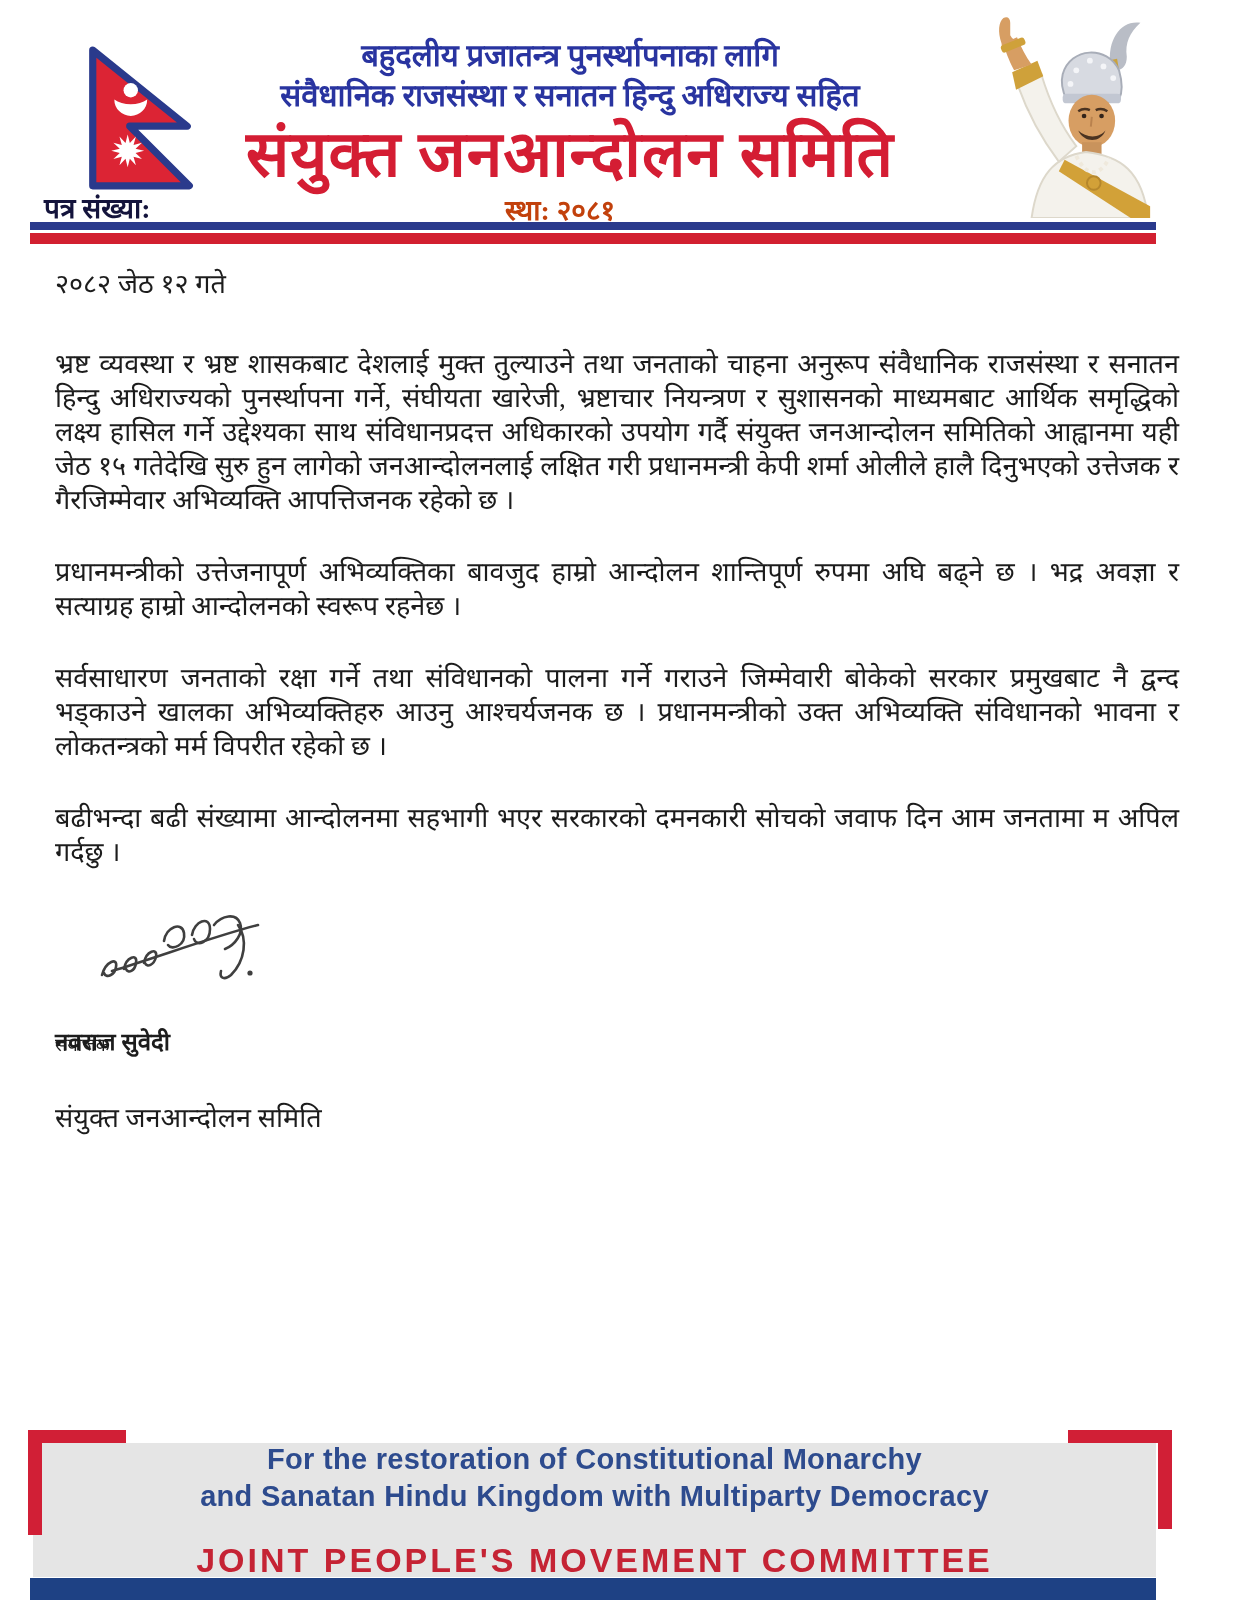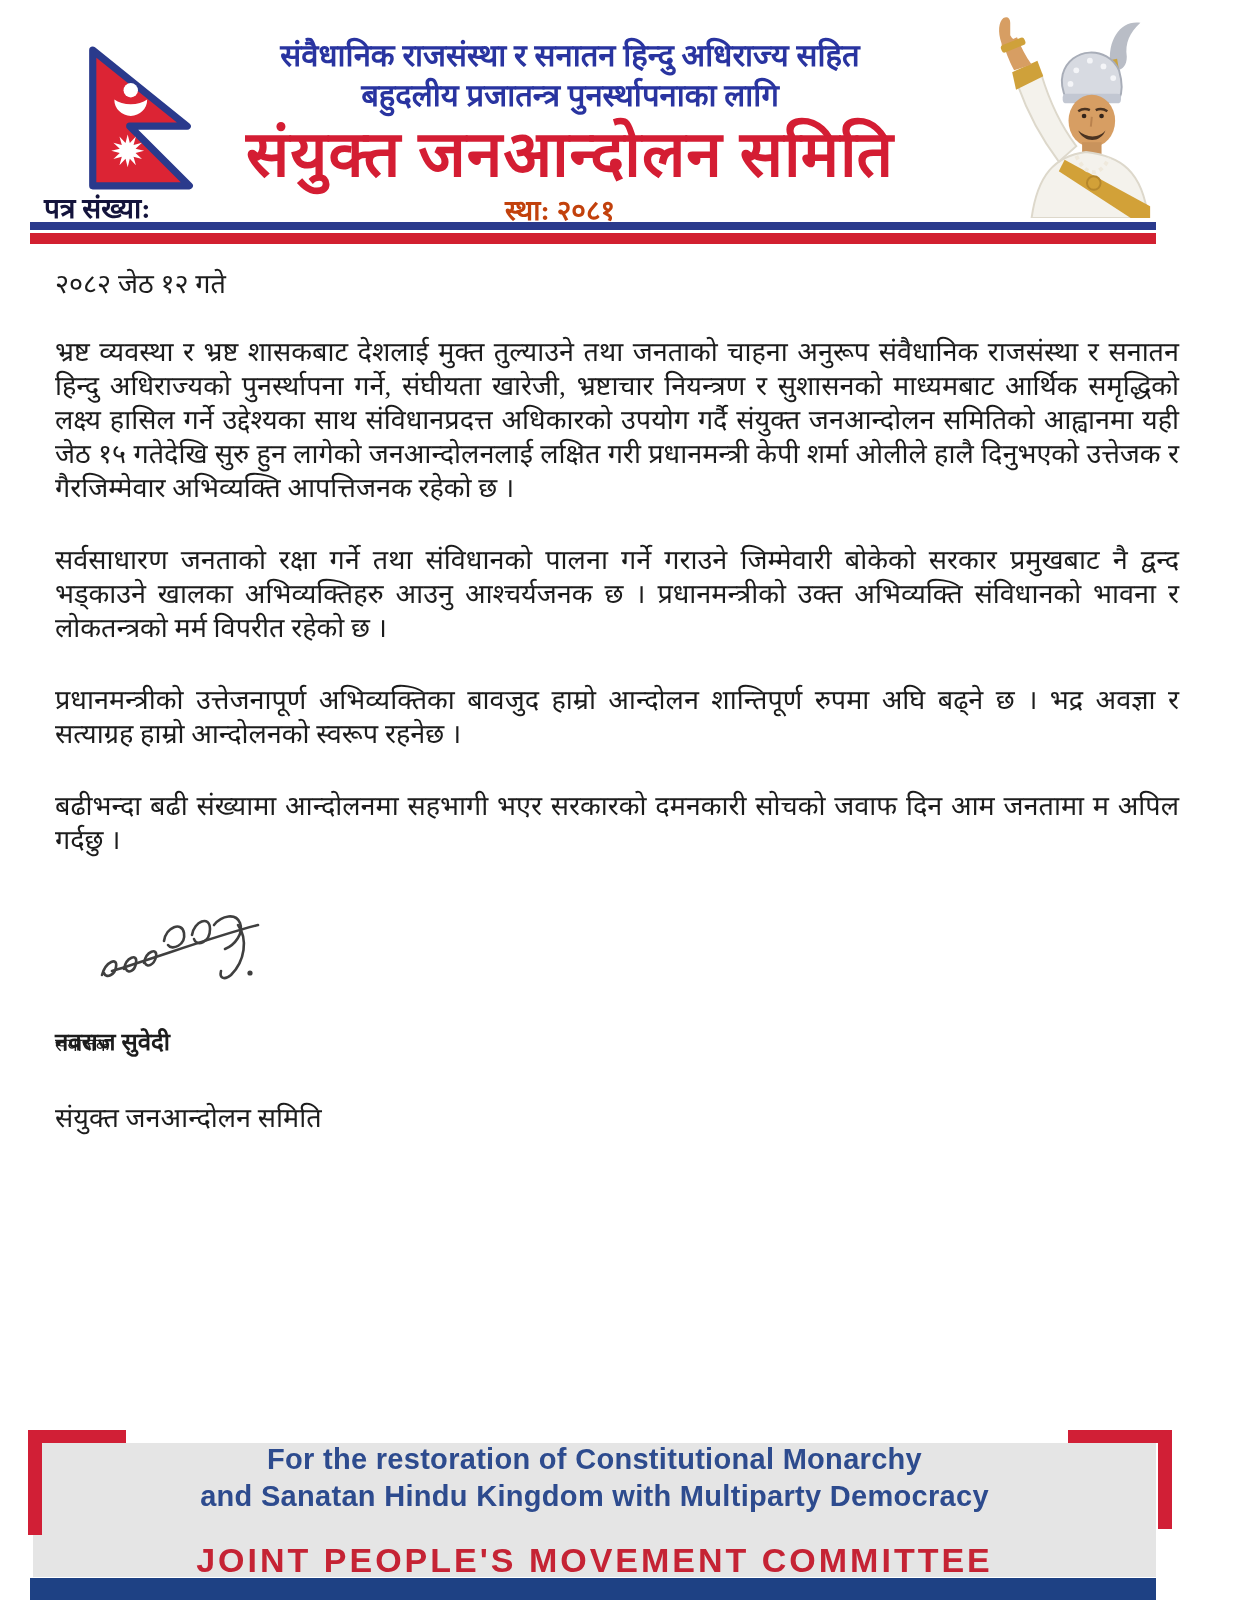--- a/index.html
+++ b/index.html
@@ -18,21 +18,21 @@
   .statue-wrap{position:absolute;left:936px;top:14px;width:300px;height:204px;}
   .sep-blue{position:absolute;left:30px;top:222px;width:1126px;height:8px;background:#2a3a8c;}
   .sep-red{position:absolute;left:30px;top:233px;width:1126px;height:11px;background:#d22030;}
   
   .letter-body{position:absolute;left:55px;top:268px;width:1124px;}
   .date-line{font-size:27px;line-height:33px;}
   .press-heading{font-size:30px;font-weight:700;text-align:center;line-height:36px;margin-top:6px;}
   .letter-body p{
     font-size:27px;line-height:34px;text-align:justify;margin:0 0 38px 0;
   }
-  .letter-body p:first-of-type{margin-top:34px;}
+  .letter-body p:first-of-type{margin-top:46px;}
   .sig-img{position:absolute;left:88px;top:898px;width:220px;height:112px;}
   .sig-name{position:absolute;left:55px;top:1024px;font-size:24px;font-weight:700;}
   .sig-role{position:absolute;left:55px;top:1032px;font-size:18px;}
   .sig-org{position:absolute;left:55px;top:1098px;font-size:27px;}
   
   .footer-band{
     position:absolute;left:33px;top:1443px;width:1123px;height:134px;background:#e5e5e5;
     display:flex;flex-direction:column;justify-content:center;align-items:center;
     font-family:"Liberation Sans","DejaVu Sans",sans-serif;
   }
@@ -53,22 +53,22 @@
       <path d="M10,6 L102,80 L46,80 L104,138 L10,138 Z" fill="#dc2434" stroke="#2a3a8c" stroke-width="7" stroke-linejoin="round"></path>
 
       <circle cx="47" cy="45" r="7" fill="#ffffff"></circle>
       <path d="M31,54 A16,16 0 0 0 63,54 A21,13 0 0 1 31,54 Z" fill="#ffffff"></path>
 
       <polygon fill="#ffffff" points="44,88 46.1,96.3 52,90.1 49.7,98.3 57.9,96 51.7,101.9 60,104 51.7,106.1 57.9,112 49.7,109.7 52,117.9 46.1,111.7 44,120 41.9,111.7 36,117.9 38.3,109.7 30.1,112 36.3,106.1 28,104 36.3,101.9 30.1,96 38.3,98.3 36,90.1 41.9,96.3"></polygon>
     </svg>
   </div>
 
   <div class="head-center">
+    <div class="head-line">बहुदलीय प्रजातन्त्र पुनर्स्थापनाका लागि</div>
     <div class="head-line">संवैधानिक राजसंस्था र सनातन हिन्दु अधिराज्य सहित</div>
-    <div class="head-line">बहुदलीय प्रजातन्त्र पुनर्स्थापनाका लागि</div>
     <div class="head-title">संयुक्त जनआन्दोलन समिति</div>
   </div>
 
   <div class="letter-no">पत्र संख्या:</div>
   <div class="estd">स्था: २०८१</div>
 
   <div class="statue-wrap">
     <svg viewBox="0 0 300 210" width="300" height="204">
 
       <path d="M175,52 C172,26 186,6 206,9 C195,19 190,30 192,44 C192,58 180,62 175,52 Z" fill="#b9bdc6"></path>
@@ -104,22 +104,22 @@
       <rect x="62" y="28" width="26" height="8" rx="3" transform="rotate(-22 75 32)" fill="#cfa13a"></rect>
     </svg>
   </div>
 
   <div class="sep-blue"></div>
   <div class="sep-red"></div>
 
   <div class="letter-body">
     <div class="date-line">२०८२ जेठ १२ गते</div>
     <p>भ्रष्ट व्यवस्था र भ्रष्ट शासकबाट देशलाई मुक्त तुल्याउने तथा जनताको चाहना अनुरूप संवैधानिक राजसंस्था र सनातन हिन्दु अधिराज्यको पुनर्स्थापना गर्ने, संघीयता खारेजी, भ्रष्टाचार नियन्त्रण र सुशासनको माध्यमबाट आर्थिक समृद्धिको लक्ष्य हासिल गर्ने उद्देश्यका साथ संविधानप्रदत्त अधिकारको उपयोग गर्दै संयुक्त जनआन्दोलन समितिको आह्वानमा यही जेठ १५ गतेदेखि सुरु हुन लागेको जनआन्दोलनलाई लक्षित गरी प्रधानमन्त्री केपी शर्मा ओलीले हालै दिनुभएको उत्तेजक र गैरजिम्मेवार अभिव्यक्ति आपत्तिजनक रहेको छ ।</p>
+    <p>प्रधानमन्त्रीको उत्तेजनापूर्ण अभिव्यक्तिका बावजुद हाम्रो आन्दोलन शान्तिपूर्ण रुपमा अघि बढ्ने छ । भद्र अवज्ञा र सत्याग्रह हाम्रो आन्दोलनको स्वरूप रहनेछ ।</p>
     <p>सर्वसाधारण जनताको रक्षा गर्ने तथा संविधानको पालना गर्ने गराउने जिम्मेवारी बोकेको सरकार प्रमुखबाट नै द्वन्द भड्काउने खालका अभिव्यक्तिहरु आउनु आश्चर्यजनक छ । प्रधानमन्त्रीको उक्त अभिव्यक्ति संविधानको भावना र लोकतन्त्रको मर्म विपरीत रहेको छ ।</p>
-    <p>प्रधानमन्त्रीको उत्तेजनापूर्ण अभिव्यक्तिका बावजुद हाम्रो आन्दोलन शान्तिपूर्ण रुपमा अघि बढ्ने छ । भद्र अवज्ञा र सत्याग्रह हाम्रो आन्दोलनको स्वरूप रहनेछ ।</p>
     <p>बढीभन्दा बढी संख्यामा आन्दोलनमा सहभागी भएर सरकारको दमनकारी सोचको जवाफ दिन आम जनतामा म अपिल गर्दछु ।</p>
   </div>
 
   <div class="sig-img">
     <svg viewBox="0 0 220 110" width="220" height="112" fill="none" stroke="#3f3f3f" stroke-width="2.6" stroke-linecap="round">
       <path d="M14,76 C18,62 30,58 28,68 C27,76 18,80 16,74"></path>
       <path d="M36,70 C38,58 50,54 48,64 C47,72 40,75 38,70"></path>
       <path d="M56,64 C58,52 70,48 68,58 C66,66 59,69 57,64"></path>
       <path d="M76,42 C78,28 94,22 96,34 C98,46 84,52 80,46"></path>
       <path d="M104,36 C106,22 122,16 122,30 C122,44 108,48 106,40"></path>

